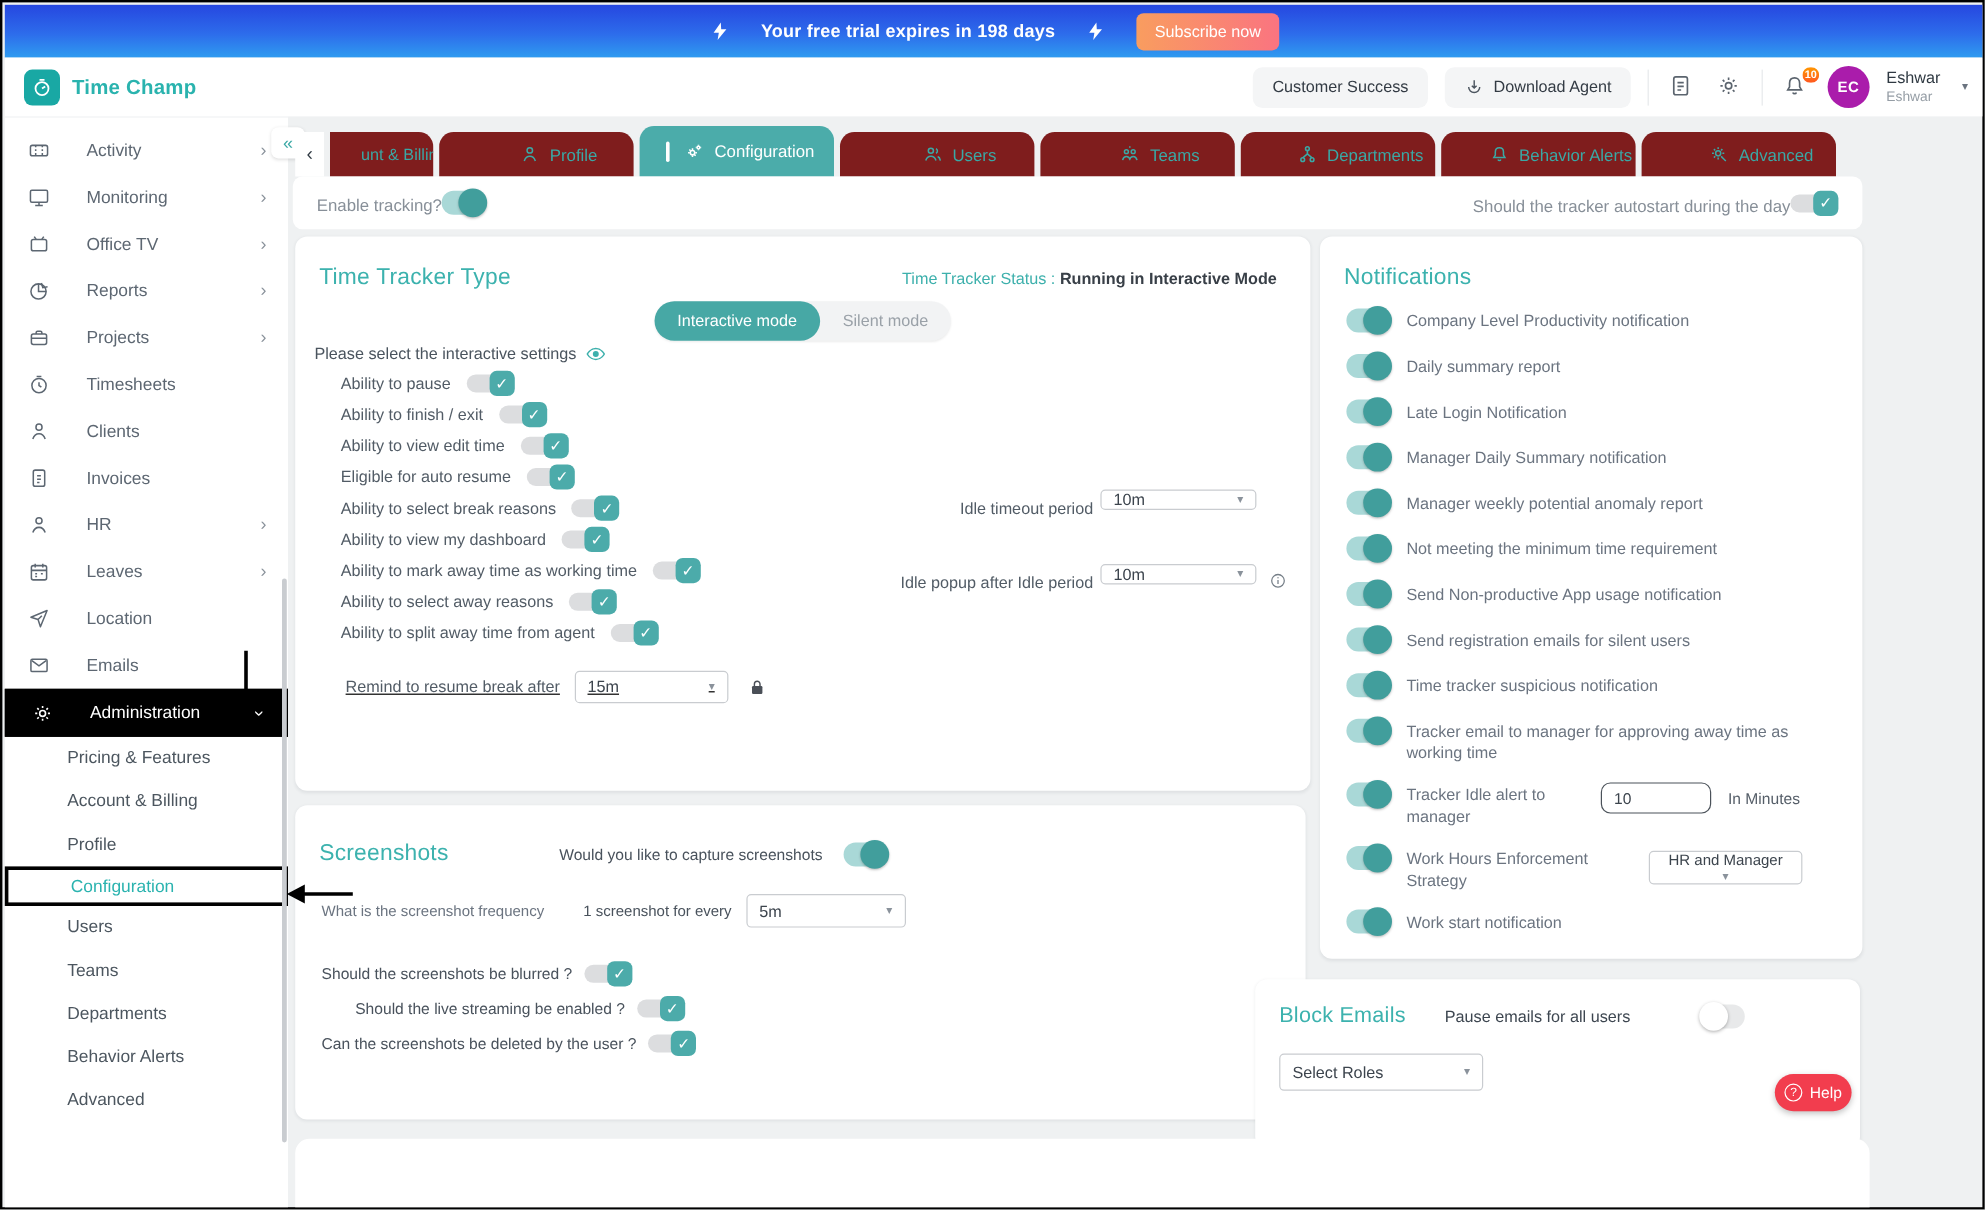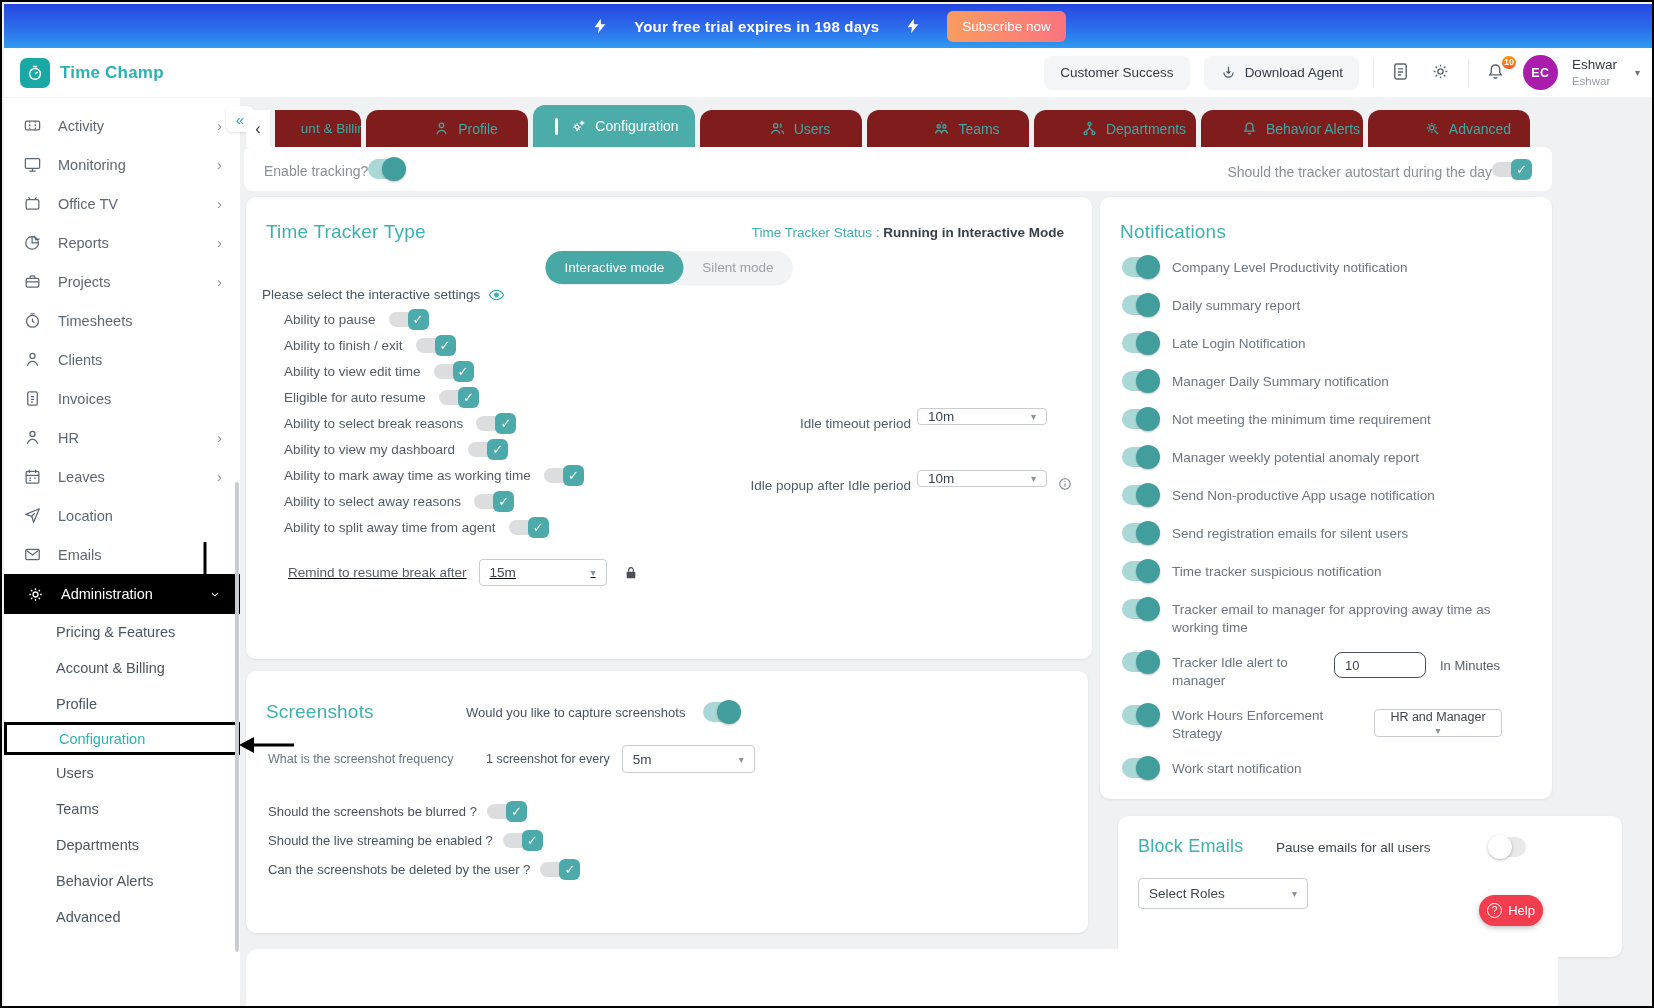--- a/index.html
+++ b/index.html
@@ -15,21 +15,21 @@
   .subscribe { background:linear-gradient(90deg,#f99d5f,#fa7480); color:#fff; font-size:13.5px;
     padding:8px 15px; border-radius:6px; border:none; cursor:pointer; }
 
   
   .sidebar { position:absolute; left:2px; top:46px; width:236px; height:960px; background:#fff; }
   .logo-row { display:flex; align-items:center; gap:10px; height:50px; padding:0 16px; border-bottom:1px solid #f1f2f3; }
   .logo-box { width:30px; height:30px; background:#19a8a4; border-radius:7px; display:flex; align-items:center; justify-content:center; }
   .logo-text { color:#2ab3ae; font-size:17px; font-weight:bold; letter-spacing:.2px; }
   .collapse-btn { position:absolute; left:222px; top:58px; width:28px; height:26px; background:#fff; border-radius:6px;
     color:#3aa8a5; font-size:15px; display:flex; align-items:center; justify-content:center; box-shadow:0 1px 3px rgba(0,0,0,.12); cursor:pointer; }
-  .nav-item { display:flex; align-items:center; gap:16px; height:39px; padding:0 18px; color:#5d6772; font-size:14.5px; cursor:pointer; }
+  .nav-item { display:flex; align-items:center; gap:30px; height:39px; padding:0 18px; color:#5d6772; font-size:14.5px; cursor:pointer; }
   .nav-icon { width:20px; height:20px; display:flex; align-items:center; justify-content:center; flex:none; }
   .nav-chevron { margin-left:auto; color:#8a929b; font-size:15px; }
   .nav-chevron.down { transform:rotate(90deg); }
   .nav-item.admin { background:#000000; color:#fff; border:3px solid #000; height:40px; }
   .sub-item { display:flex; align-items:center; height:36px; padding-left:52px; color:#4c565f; font-size:14.5px; cursor:pointer; }
   .sub-item.active { color:#2ab3af; border:3px solid #000; height:33px; }
   .side-scroll { position:absolute; right:1px; top:434px; width:4px; height:470px; background:#c9ccd0; border-radius:2px; }
 
   
   .header { position:absolute; left:238px; top:46px; width:1414px; height:49px; background:#fff;
@@ -119,21 +119,21 @@
   .shots-title { position:absolute; left:20px; top:30px; }
   .cap-row { position:absolute; left:220px; top:31px; display:flex; align-items:center; gap:18px; }
   .cap-label { color:#49525c; font-size:13px; }
   .freq-row { position:absolute; left:22px; top:74px; display:flex; align-items:center; }
   .freq-label { color:#6b7480; font-size:12.5px; width:218px; }
   .freq-prefix { color:#49525c; font-size:12.5px; margin-right:12px; }
   .shot-row { position:absolute; left:22px; display:flex; align-items:center; gap:10px; }
   .shot-label { color:#49525c; font-size:13px; }
 
   
-  .block-card { left:1116px; top:814px; width:504px; height:141px; }
+  .block-card { left:1044px; top:814px; width:504px; height:141px; }
   .block-title { position:absolute; left:20px; top:20px; font-size:18px; }
   .pause-label { position:absolute; left:158px; top:24px; color:#3d4650; font-size:13.5px; }
   .block-toggle { position:absolute; left:372px; top:21px; }
   .roles-sel { position:absolute; left:20px; top:62px; width:170px; height:31px;gap:16px; }
 
   .bottom-sliver { position:absolute; left:244px; top:947px; width:1312px; height:59px; background:#fff; border-radius:12px 12px 0 0; }
 
   
   .help-btn { position:absolute; left:1477px; top:893px; width:64px; height:31px; border-radius:16px; background:#f23d4e;
     color:#fff; border:none; display:flex; align-items:center; justify-content:center; gap:6px; font-size:13px; cursor:pointer;
@@ -588,28 +588,28 @@
             <span class="track"></span>
             <span class="knob"></span>
           </span>
           <span class="n-label">Manager Daily Summary notification</span>
         </div>
       <div class="n-row">
           <span class="t-pill">
             <span class="track"></span>
             <span class="knob"></span>
           </span>
+          <span class="n-label">Manager weekly potential anomaly report</span>
+        </div>
+      <div class="n-row">
+          <span class="t-pill">
+            <span class="track"></span>
+            <span class="knob"></span>
+          </span>
           <span class="n-label">Not meeting the minimum time requirement</span>
-        </div>
-      <div class="n-row">
-          <span class="t-pill">
-            <span class="track"></span>
-            <span class="knob"></span>
-          </span>
-          <span class="n-label">Manager weekly potential anomaly report</span>
         </div>
       <div class="n-row">
           <span class="t-pill">
             <span class="track"></span>
             <span class="knob"></span>
           </span>
           <span class="n-label">Send Non-productive App usage notification</span>
         </div>
       <div class="n-row">
           <span class="t-pill">
@@ -679,21 +679,21 @@
           <span class="caret">▾</span>
       </span>
     </div>
     <div class="shot-row" style="top:130px;">
       <span class="shot-label">Should the screenshots be blurred ?</span>
       <span class="t-check">
           <span class="track"></span>
           <span class="knob">✓</span>
         </span>
     </div>
-    <div class="shot-row" style="top:159px;">
+    <div class="shot-row" style="top:159px;margin-left:28px;">
       <span class="shot-label">Should the live streaming be enabled ?</span>
       <span class="t-check">
           <span class="track"></span>
           <span class="knob">✓</span>
         </span>
     </div>
     <div class="shot-row" style="top:188px;">
       <span class="shot-label">Can the screenshots be deleted by the user ?</span>
       <span class="t-check">
           <span class="track"></span>

